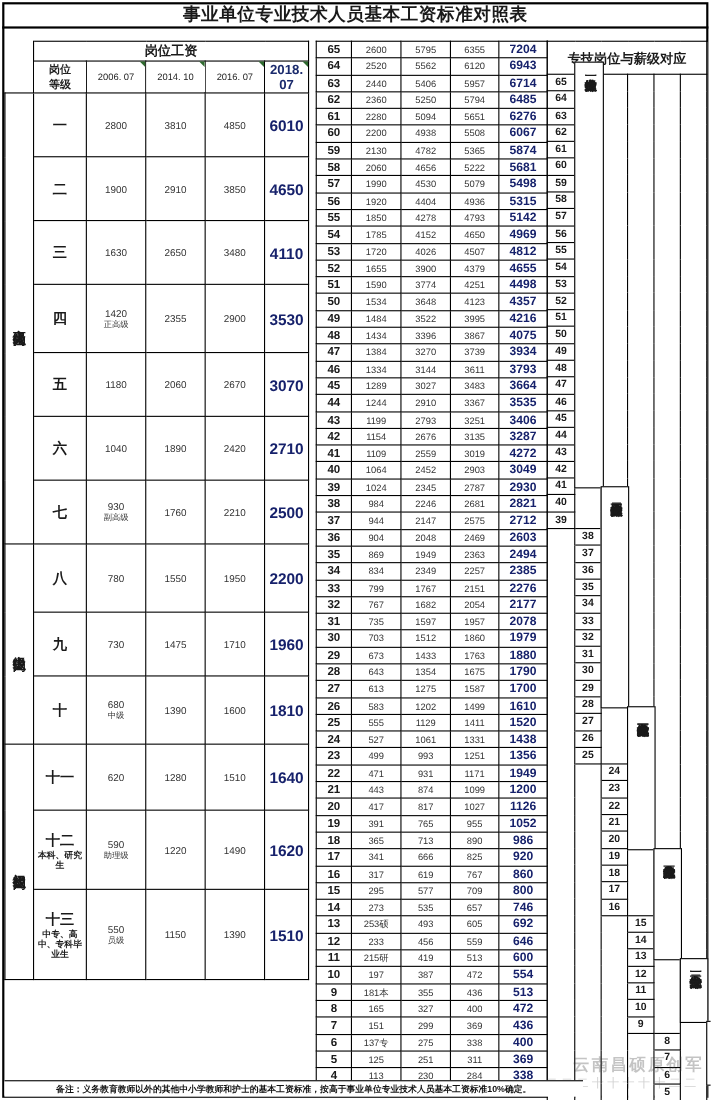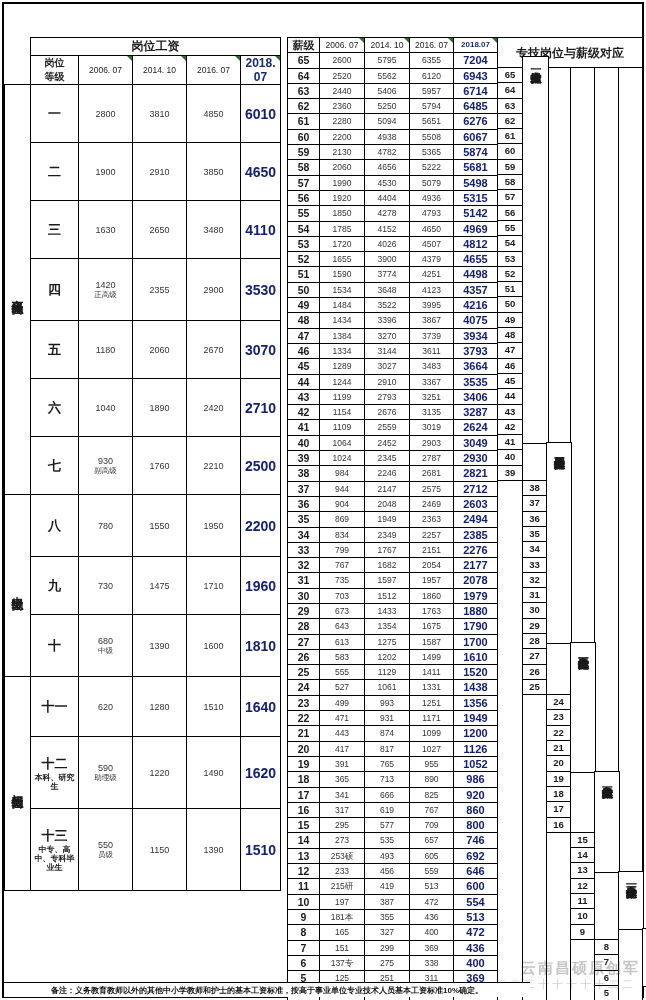--- a/index.html
+++ b/index.html
@@ -79,20 +79,21 @@
   .wm2{position:absolute;right:10px;bottom:8px;font-size:11px;
        color:rgba(90,90,90,.28);letter-spacing:3px;white-space:nowrap;
        pointer-events:none;}
 </style>
 </head>
 <body>
 
 <div class="page">
   <div class="frame"></div>
 
+  <div class="title">事业单位专业技术人员基本工资标准对照表</div>
 
   <div class="left">
     <table>
       <colgroup>
         <col style="width:26px">
           <col style="width:48px">
           <col style="width:54px">
         <col style="width:54px">
           <col style="width:54px">
           <col style="width:40px">
@@ -211,27 +212,20 @@
     <table>
       <colgroup>
         <col style="width:32px">
           <col style="width:45px">
           <col style="width:45px">
         <col style="width:44px">
           <col style="width:44px">
       </colgroup>
       <tbody id="mid-body">
           <tr>
-            <td class="hdrcell" style="font-weight:bold;font-size:11px">薪级</td>
-            <td class="hdrcell" style=""><span class="tri"></span>2006. 07</td>
-            <td class="hdrcell" style=""><span class="tri"></span>2014. 10</td>
-            <td class="hdrcell" style=""><span class="tri"></span>2016. 07</td>
-            <td class="hdrcell blue" style="font-size:8px"><span class="tri"></span>2018.07</td>
-          </tr>
-          <tr>
             <td class="xj">65</td>
             <td class="m1">2600</td>
             <td class="m1">5795</td>
             <td class="m1">6355</td>
             <td class="m4">7204</td>
           </tr>
           <tr>
             <td class="xj">64</td>
             <td class="m1">2520</td>
             <td class="m1">5562</td>
@@ -390,21 +384,21 @@
             <td class="m1">1154</td>
             <td class="m1">2676</td>
             <td class="m1">3135</td>
             <td class="m4">3287</td>
           </tr>
           <tr>
             <td class="xj">41</td>
             <td class="m1">1109</td>
             <td class="m1">2559</td>
             <td class="m1">3019</td>
-            <td class="m4">2624</td>
+            <td class="m4">4272</td>
           </tr>
           <tr>
             <td class="xj">40</td>
             <td class="m1">1064</td>
             <td class="m1">2452</td>
             <td class="m1">2903</td>
             <td class="m4">3049</td>
           </tr>
           <tr>
             <td class="xj">39</td>

